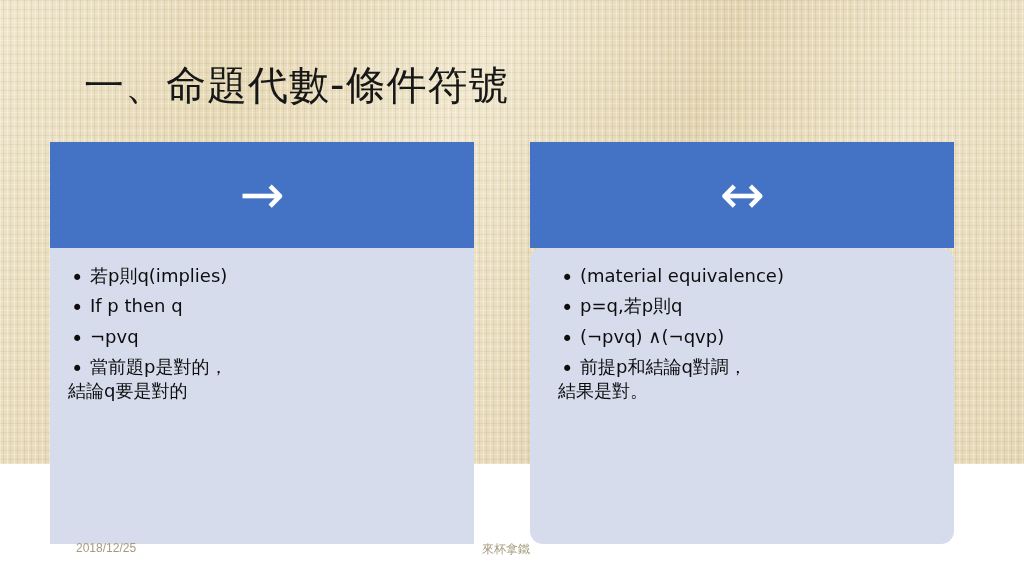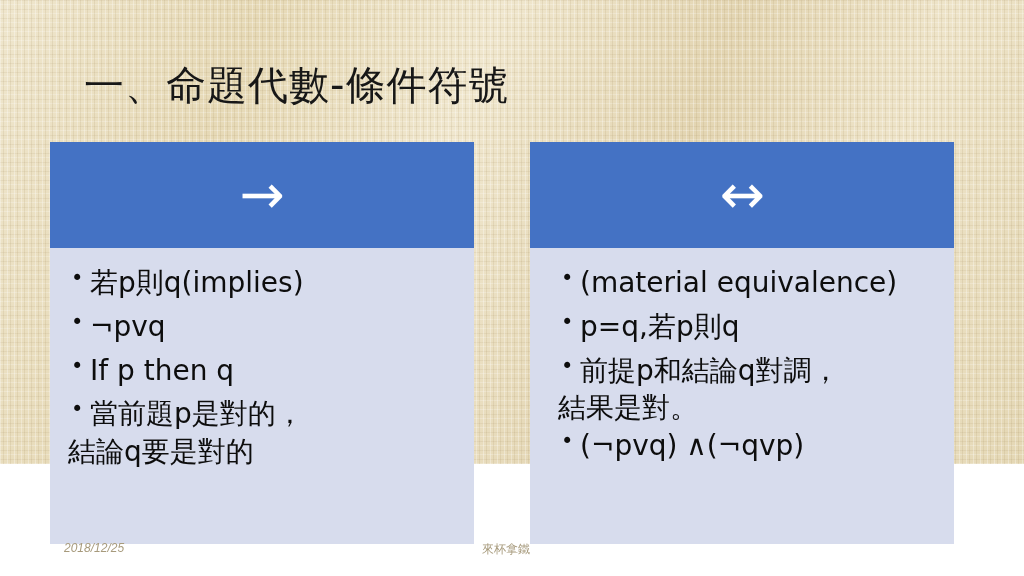--- a/index.html
+++ b/index.html
@@ -59,48 +59,47 @@
     box-sizing: border-box;
   }
   #card-left .card-body { height: 296px; }
   #card-right .card-body { height: 296px; }
   .bullet-list {
     margin: 0;
     padding: 0;
     list-style: none;
   }
   .bullet-list li {
-    font-size: 28px;
+    font-size: 18px;
     line-height: 1.35;
     color: #0d0d0d;
     margin-bottom: 6px;
     position: relative;
     padding-left: 22px;
     font-family: "DejaVu Sans", "Liberation Sans", sans-serif;
   }
   .bullet-list li::before {
     content: "\2022";
     position: absolute;
     left: 3px;
     top: 0;
     font-size: 21px;
   }
   .bullet-list li .cont {
     display: block;
     margin-left: -22px;
   }
-  #card-right .card-body { padding-left: 28px; }
+  #card-right .card-body { padding-left: 28px; border-radius: 13px; }
   #footer-date {
     position: absolute;
-    left: 64px;
+    left: 76px;
     top: 541px;
     font-size: 12px;
     color: #a79a7c;
     font-family: "Liberation Sans", sans-serif;
-    font-style: italic;
   }
   #footer-center {
     position: absolute;
     left: 482px;
     top: 541px;
     font-size: 12px;
     color: #a79a7c;
     font-family: "DejaVu Sans", "Liberation Sans", sans-serif;
   }
 </style>
@@ -111,43 +110,43 @@
 
   <div id="title">一、命題代數-條件符號</div>
 
   <div class="card" id="card-left">
     <div class="card-head">
       <span class="sym">→</span>
     </div>
     <div class="card-body">
       <ul class="bullet-list">
         <li>若p則q(implies)</li>
+        <li>If p then q</li>
         <li>¬pvq</li>
-        <li>If p then q</li>
         <li style="margin-bottom:4px;">
           <span>當前題p是對的，</span>
           <span class="cont">結論q要是對的</span>
         </li>
       </ul>
     </div>
   </div>
 
   <div class="card" id="card-right">
     <div class="card-head">
       <span class="sym">↔</span>
     </div>
     <div class="card-body">
       <ul class="bullet-list">
         <li>(material equivalence)</li>
         <li>p=q,若p則q</li>
+        <li>(¬pvq) ∧(¬qvp)</li>
         <li style="margin-bottom:0;">
           <span>前提p和結論q對調，</span>
           <span class="cont">結果是對。</span>
         </li>
-        <li>(¬pvq) ∧(¬qvp)</li>
       </ul>
     </div>
   </div>
 
   <div id="footer-date">2018/12/25</div>
   <div id="footer-center">來杯拿鐵</div>
 
 </div>
 
 </body></html>

